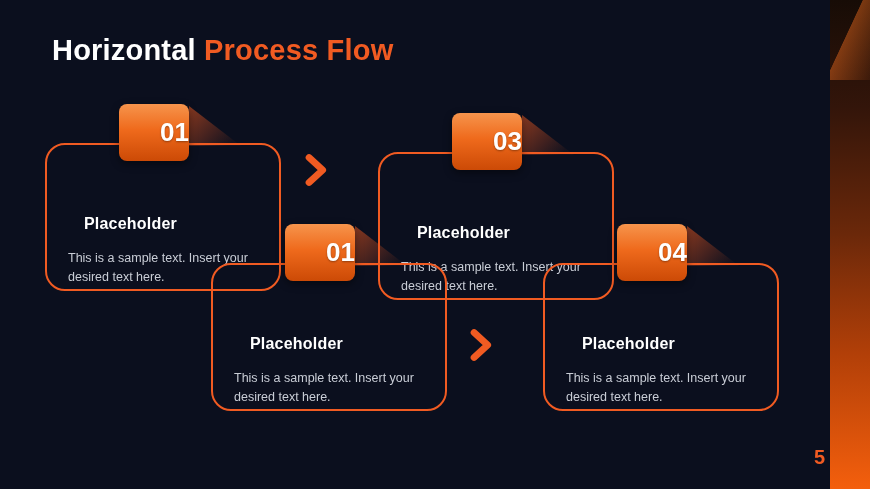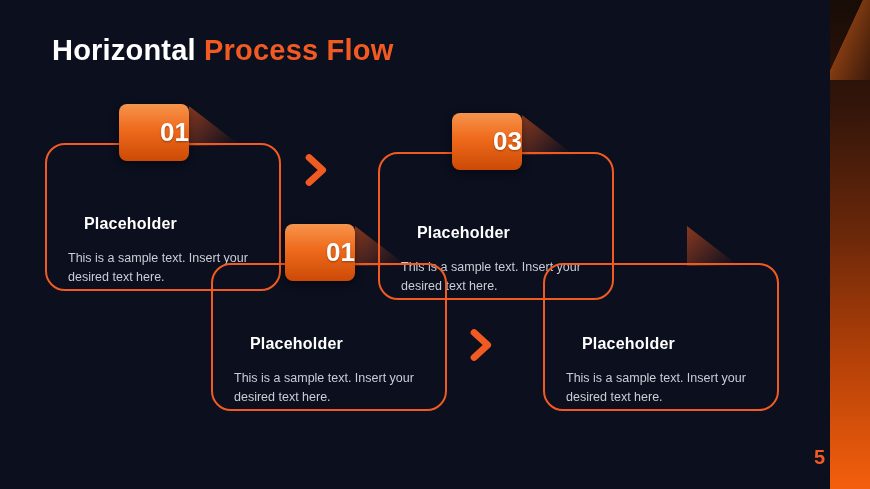--- a/index.html
+++ b/index.html
@@ -118,20 +118,23 @@
     <div class="badge-fold"></div>
     <div class="badge">
       <span>01</span>
     </div>
     <h2 class="card-heading">Placeholder</h2>
     <p class="card-body">This is a sample text. Insert your desired text here.</p>
   </section>
 
   <section class="card card-4">
     <div class="badge-fold"></div>
+    <div class="badge">
+      <span>04</span>
+    </div>
     <h2 class="card-heading">Placeholder</h2>
     <p class="card-body">This is a sample text. Insert your desired text here.</p>
   </section>
 
   <div class="chevron chevron-1">
     <svg viewBox="0 0 22 30">
         <polyline points="4,4 16,15 4,26" fill="none" stroke="#f15b22" stroke-width="6" stroke-linecap="round" stroke-linejoin="round"></polyline>
       </svg>
   </div>
   <div class="chevron chevron-2">

